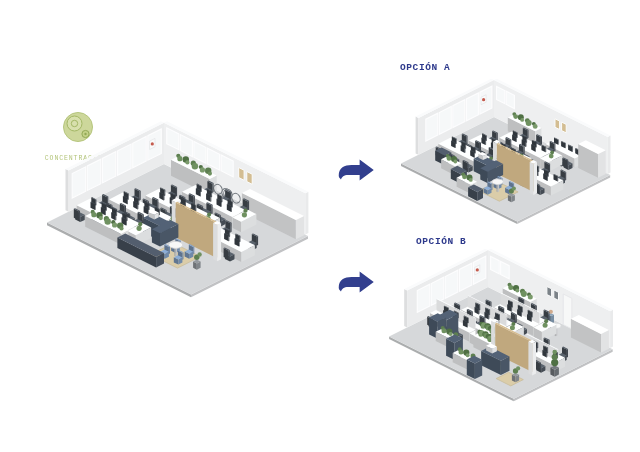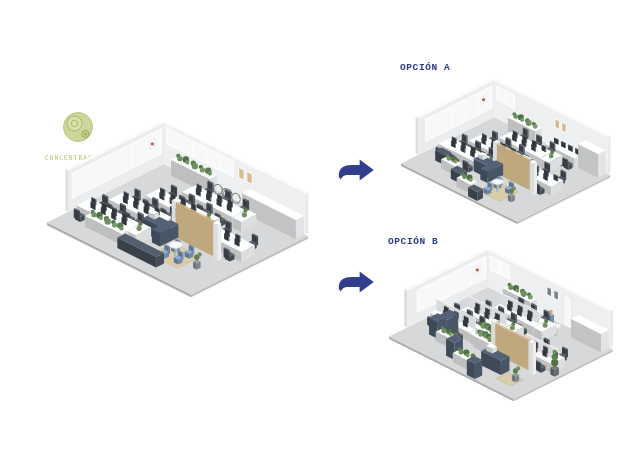--- a/index.html
+++ b/index.html
@@ -856,21 +856,21 @@
       <polygon points="65.9,99.6 80.0,106.7 73.8,109.8 59.6,102.7" fill="rgb(254,255,255)"></polygon>
       <circle cx="66.2" cy="99.3" r="1.9" fill="#5d7f50"></circle>
       <circle cx="67.5" cy="101.8" r="2.4" fill="#6f9160"></circle>
       <circle cx="72.5" cy="102.4" r="3.0" fill="#4f7044"></circle>
       <circle cx="73.8" cy="104.9" r="1.9" fill="#7a9a6b"></circle>
       <polygon points="71.1,112.3 80.2,116.9 80.2,125.9 71.1,121.3" fill="rgb(56,64,74)"></polygon>
       <polygon points="86.0,114.0 80.2,116.9 80.2,125.9 86.0,123.0" fill="rgb(67,76,88)"></polygon>
       <polygon points="76.9,109.4 86.0,114.0 80.2,116.9 71.1,112.3" fill="rgb(83,94,110)"></polygon>
     </svg>
 
-  <div class="opt-label" style="left:360px;top:236px">OPCIÓN B</div>
+  <div class="opt-label" style="left:388px;top:236px">OPCIÓN B</div>
   <svg id="scene-b" class="scene" style="left:356px;top:245px" width="236" height="162" viewBox="0 0 236 162">
       <polygon points="5.1,91.4 129.8,153.8 129.8,156.3 5.1,93.9" fill="rgb(171,173,174)"></polygon>
       <polygon points="228.7,104.3 129.8,153.8 129.8,156.3 228.7,106.8" fill="rgb(193,194,196)"></polygon>
       <polygon points="104.0,42.0 228.7,104.3 129.8,153.8 5.1,91.4" fill="rgb(214,216,218)"></polygon>
       <polygon points="20.2,44.1 23.2,45.5 23.2,82.4 20.2,81.0" fill="rgb(221,222,223)"></polygon>
       <polygon points="104.0,5.1 23.2,45.5 23.2,82.4 104.0,42.0" fill="rgb(235,236,237)"></polygon>
       <polygon points="101.1,3.7 104.0,5.1 23.2,45.5 20.2,44.1" fill="rgb(250,251,252)"></polygon>
       <polygon points="101.8,33.1 89.4,39.3 89.4,17.4 101.8,11.2" fill="#f6f8f9" stroke="#fdfdfe" stroke-width="1.1"></polygon>
       <polygon points="87.8,40.1 75.4,46.3 75.4,24.4 87.8,18.2" fill="#f6f8f9" stroke="#fdfdfe" stroke-width="1.1"></polygon>
       <polygon points="73.8,47.1 61.3,53.3 61.3,31.5 73.8,25.2" fill="#f6f8f9" stroke="#fdfdfe" stroke-width="1.1"></polygon>

